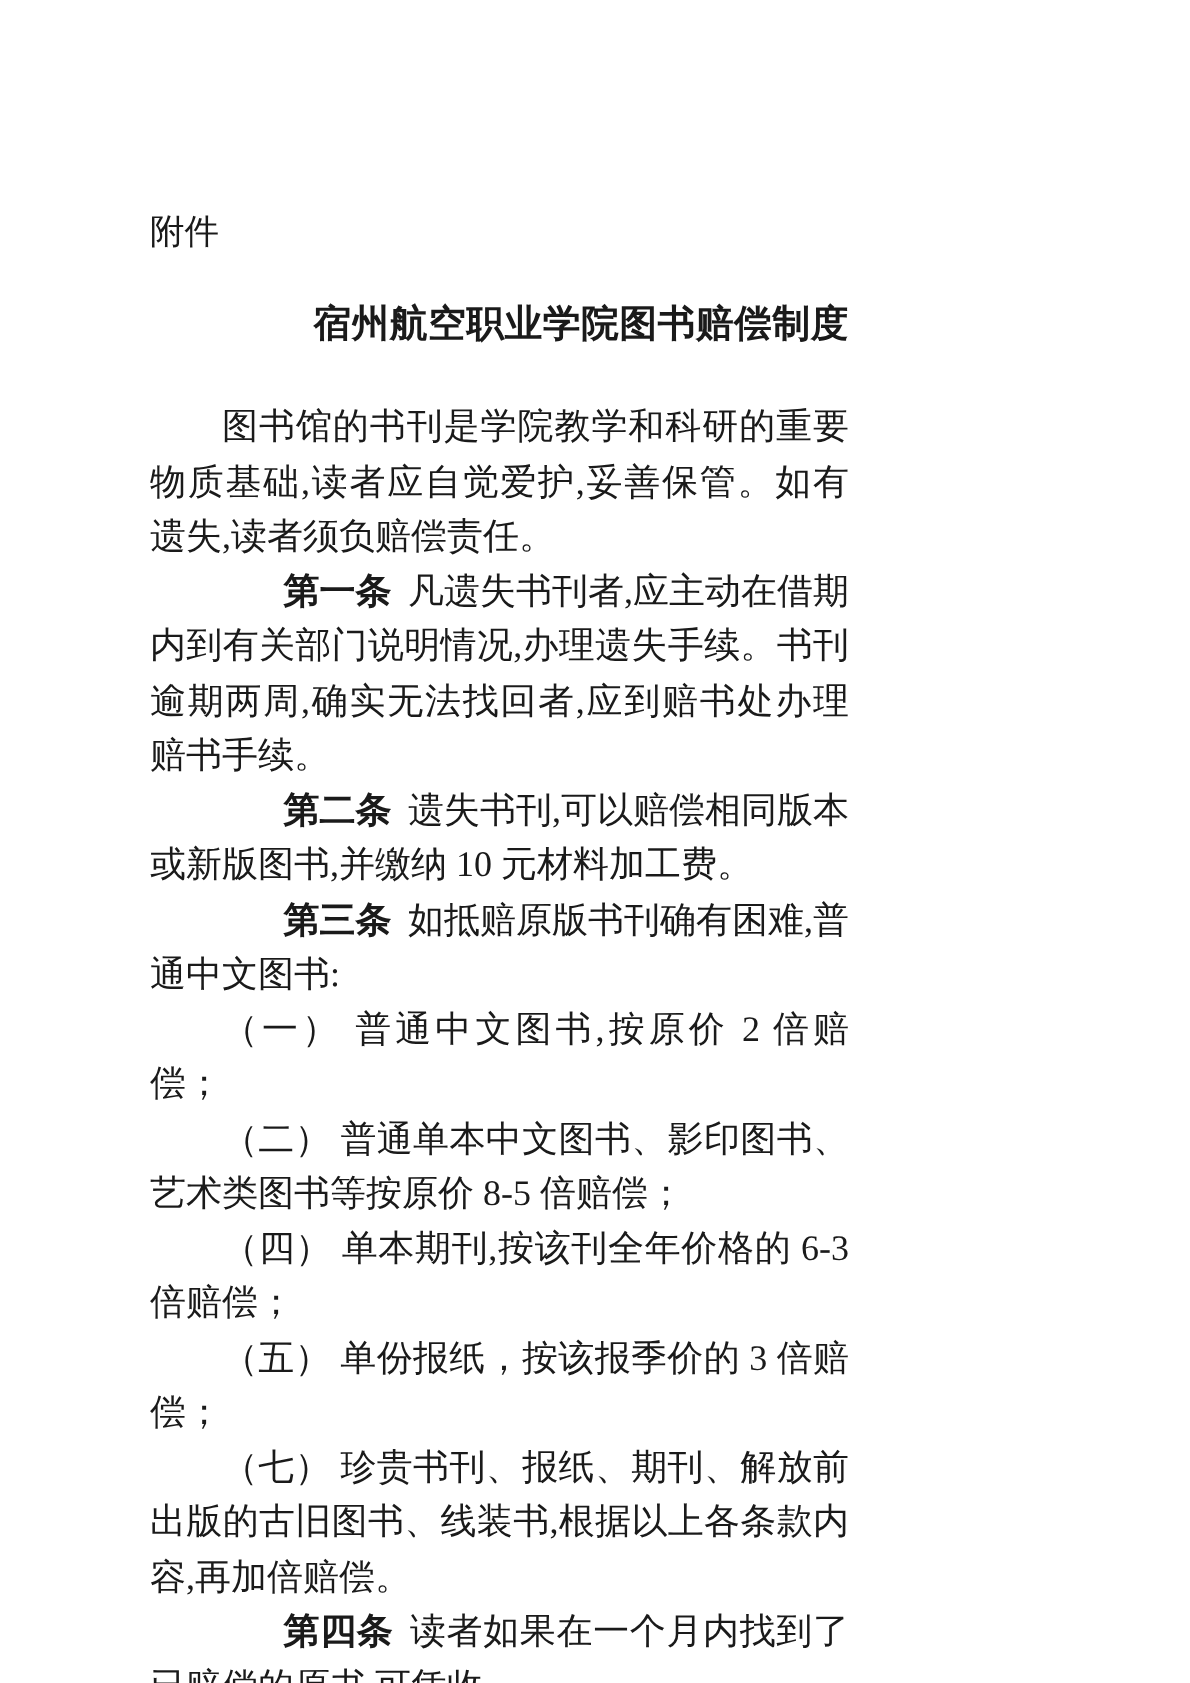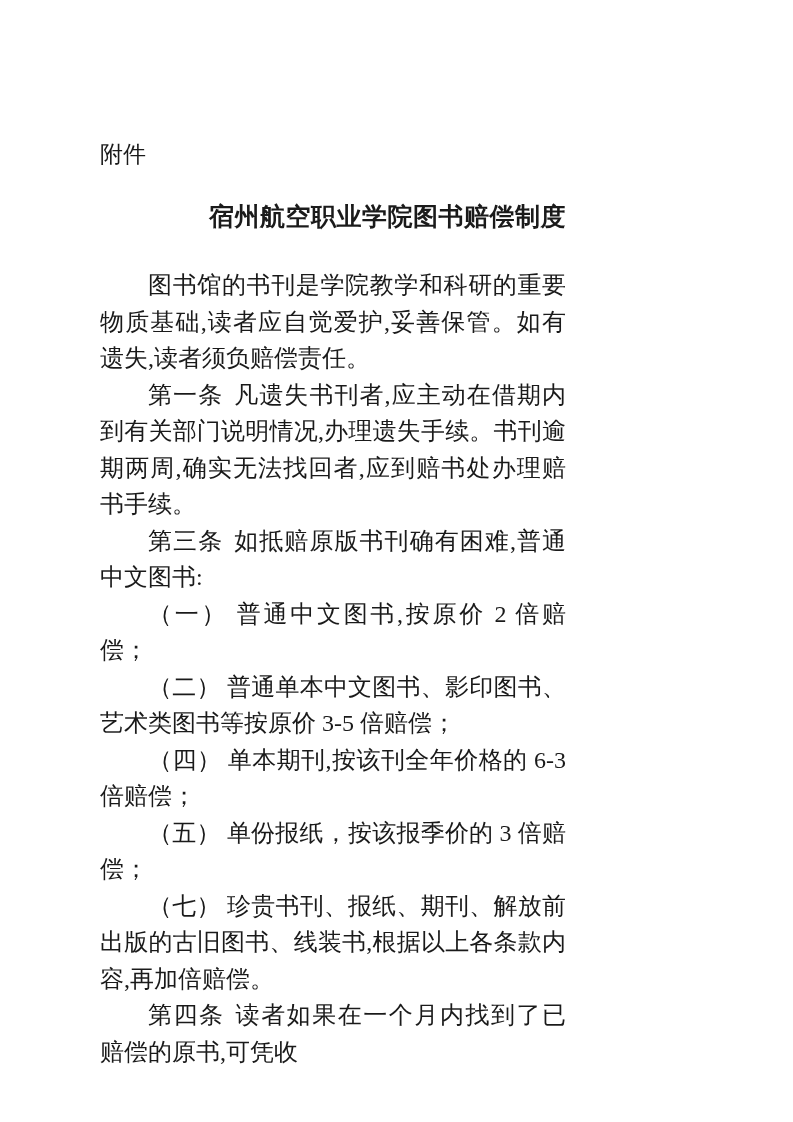--- a/index.html
+++ b/index.html
@@ -36,40 +36,42 @@
     font-size: 24px;
     line-height: 36.5px;
     text-align: justify;
     text-justify: inter-ideograph;
   }
   .para {
     margin: 0;
     text-indent: 48px;
   }
   .para-label {
-    font-weight: 400;
+    font-weight: 700;
     margin-right: 11px;
+    margin-left: 41px;
   }
   .para-label:empty {
     display: none;
     margin-right: 0;
   }
 </style>
 </head>
 <body>
 
 <div class="page" style="--text-color: #1a1a1a; --page-bg: #ffffff;">
   <div class="attachment">附件</div>
 
   <h1 class="doc-title">宿州航空职业学院图书赔偿制度</h1>
 
   <div class="doc-body" id="paragraphs">
       <p class="para"><span class="para-text">图书馆的书刊是学院教学和科研的重要物质基础,读者应自觉爱护,妥善保管。如有遗失,读者须负赔偿责任。</span></p>
       <p class="para"><span class="para-label">第一条</span><span class="para-text">凡遗失书刊者,应主动在借期内到有关部门说明情况,办理遗失手续。书刊逾期两周,确实无法找回者,应到赔书处办理赔书手续。</span></p>
+      <p class="para"><span class="para-label">第二条</span><span class="para-text">遗失书刊,可以赔偿相同版本或新版图书,并缴纳 10 元材料加工费。</span></p>
       <p class="para"><span class="para-label">第三条</span><span class="para-text">如抵赔原版书刊确有困难,普通中文图书:</span></p>
       <p class="para"><span class="para-text">（一） 普通中文图书,按原价 2 倍赔偿；</span></p>
-      <p class="para"><span class="para-text">（二） 普通单本中文图书、影印图书、艺术类图书等按原价 3-5 倍赔偿；</span></p>
+      <p class="para"><span class="para-text">（二） 普通单本中文图书、影印图书、艺术类图书等按原价 8-5 倍赔偿；</span></p>
       <p class="para"><span class="para-text">（四） 单本期刊,按该刊全年价格的 6-3 倍赔偿；</span></p>
       <p class="para"><span class="para-text">（五） 单份报纸，按该报季价的 3 倍赔偿；</span></p>
       <p class="para"><span class="para-text">（七） 珍贵书刊、报纸、期刊、解放前出版的古旧图书、线装书,根据以上各条款内容,再加倍赔偿。</span></p>
       <p class="para"><span class="para-label">第四条</span><span class="para-text">读者如果在一个月内找到了已赔偿的原书,可凭收</span></p>
     </div>
 </div>
 
 </body></html>

